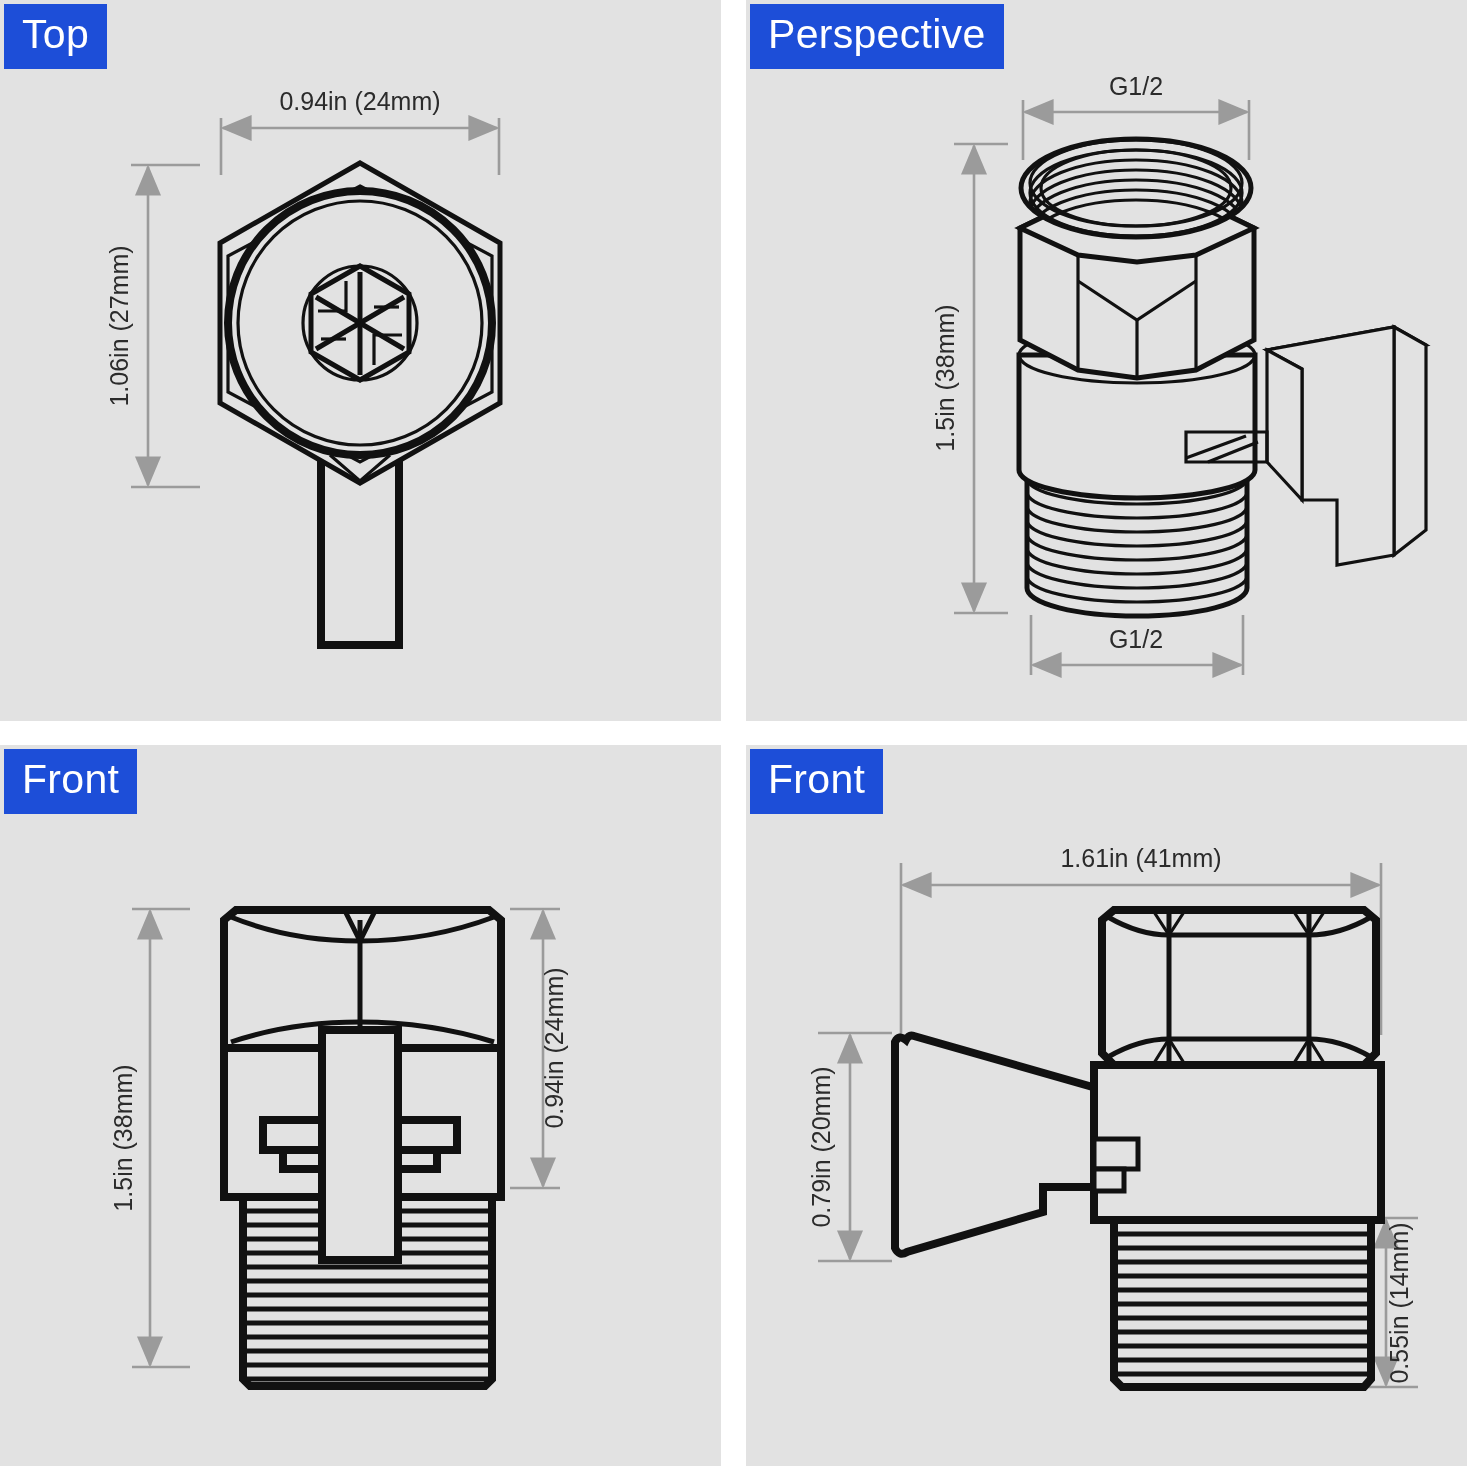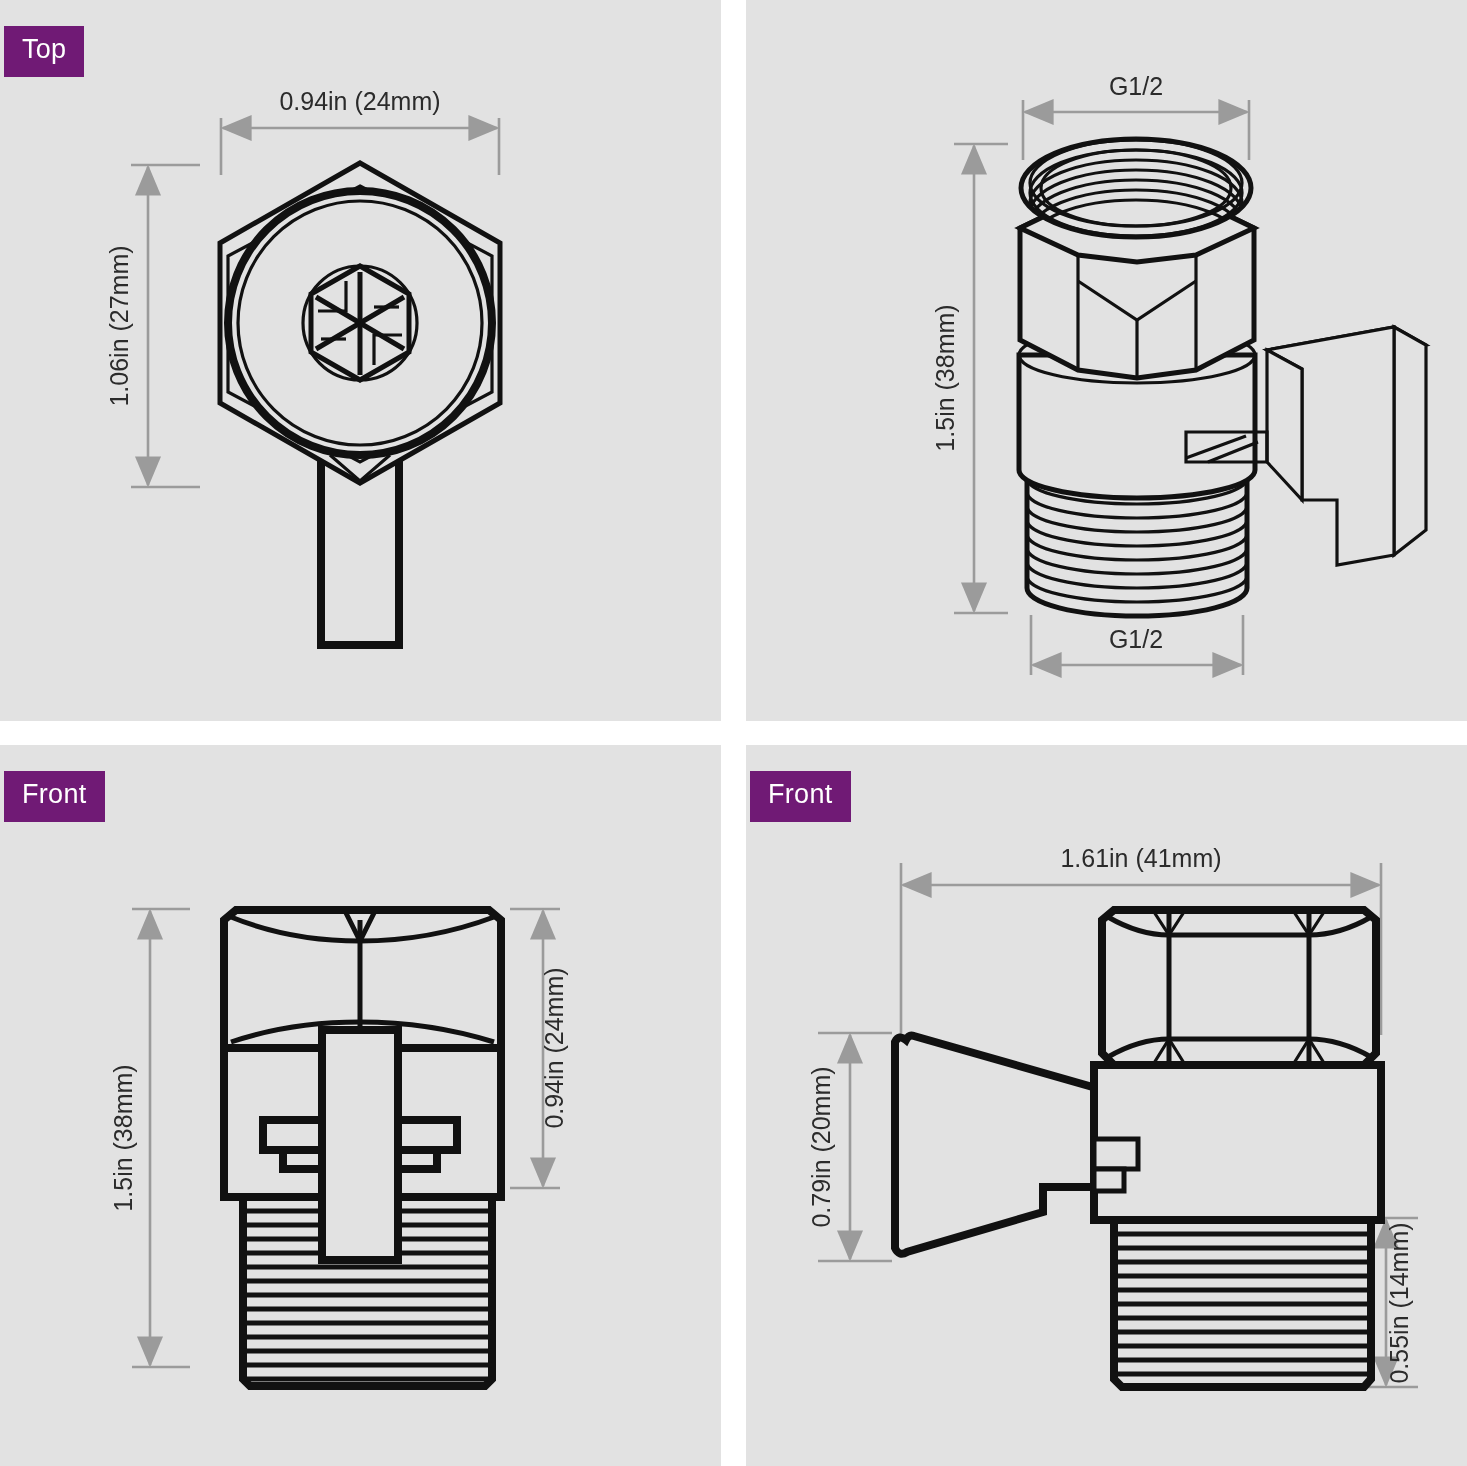--- a/index.html
+++ b/index.html
@@ -21,30 +21,29 @@
     row-gap:24px;
   }
   .panel{
     position:relative;
     background:#e2e2e2;
     overflow:hidden;
   }
   .badge{
     position:absolute;
     top:4px;left:4px;
-    background:#701a75;
+    background:#1d4ed8;
     color:#ffffff;
-    font-size:27px;
+    font-size:41px;
     line-height:1;
     padding:10px 18px 14px 18px;
     letter-spacing:0.3px;
     font-weight:400;
     z-index:40;
     white-space:nowrap;
-    margin-top:22px;
   }
   .stage{position:absolute;inset:0;}
   svg.draw{position:absolute;left:0;top:0;width:721px;height:721px;display:block;}
 
   
   .dim-line{stroke:#9b9b9b;stroke-width:2.6;fill:none;}
   .dim-ext{stroke:#9b9b9b;stroke-width:2.6;fill:none;}
   .dim-arrow{fill:#9b9b9b;}
   .dim-text{
     font-family:"Liberation Sans","DejaVu Sans",sans-serif;
@@ -131,20 +130,21 @@
         </g>
 
         <g>
           <path class="ln lw-t fillnone" d="M330,455 L360,481 L390,455"></path>
         </g>
       </svg>
     </div>
   </div>
 
   <div class="panel">
+    <div class="badge">Perspective</div>
     <div class="stage">
       <svg class="draw" viewBox="0 0 721 721">
         <defs>
           <marker id="p_arrL" viewBox="0 0 12 10" refX="1" refY="5" markerWidth="12" markerHeight="10" orient="auto">
             <path d="M12,0 L0,5 L12,10 Z" class="dim-arrow"></path>
           </marker>
           <marker id="p_arrR" viewBox="0 0 12 10" refX="11" refY="5" markerWidth="12" markerHeight="10" orient="auto">
             <path d="M0,0 L12,5 L0,10 Z" class="dim-arrow"></path>
           </marker>
           <clipPath id="p_fthread">

